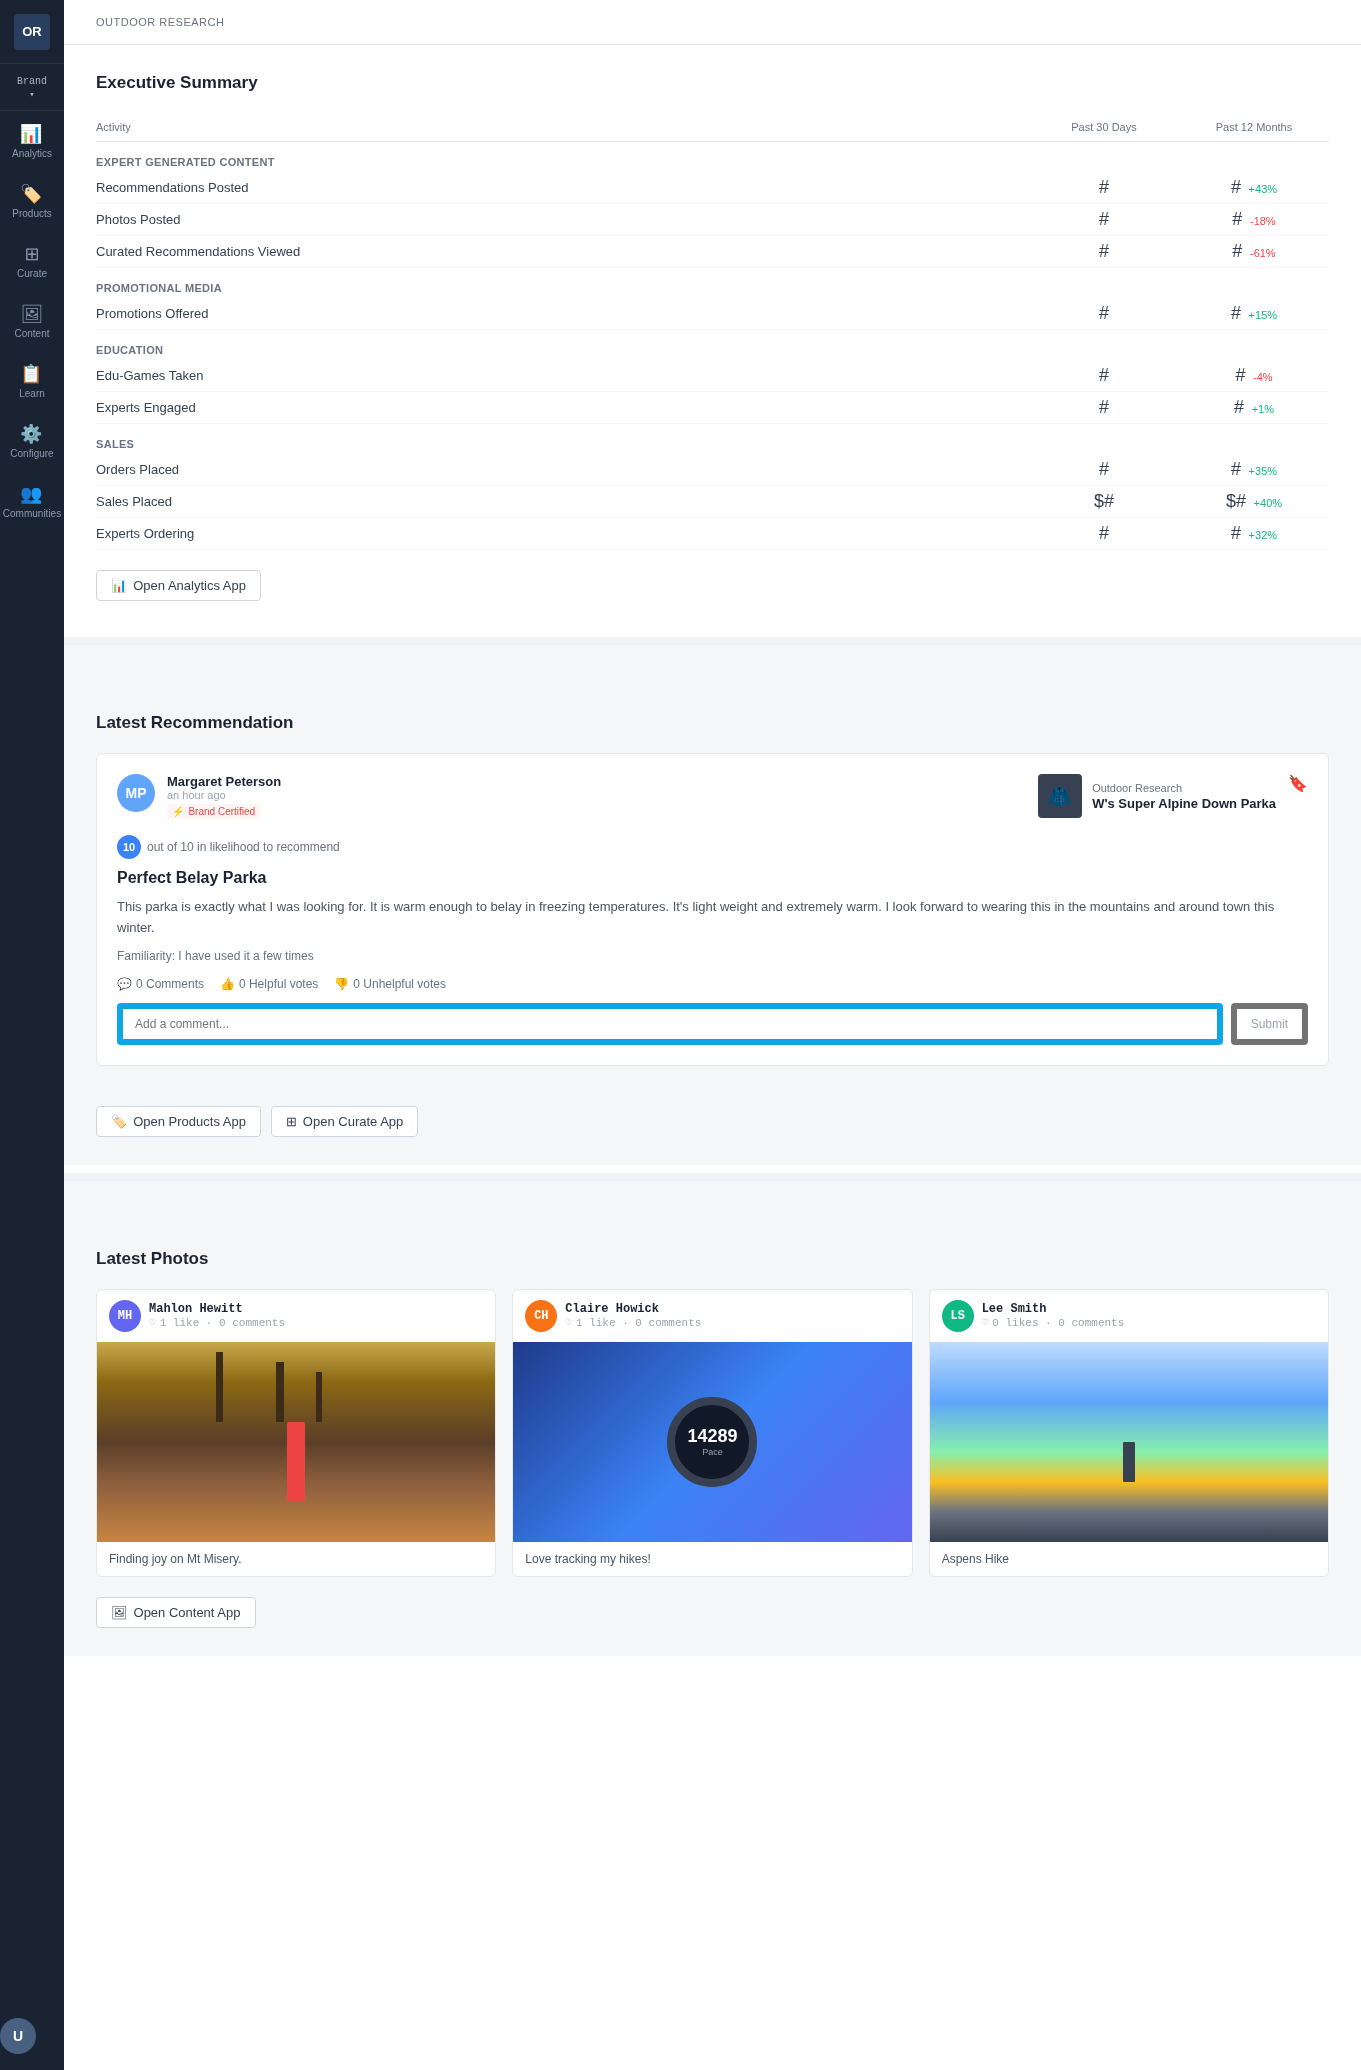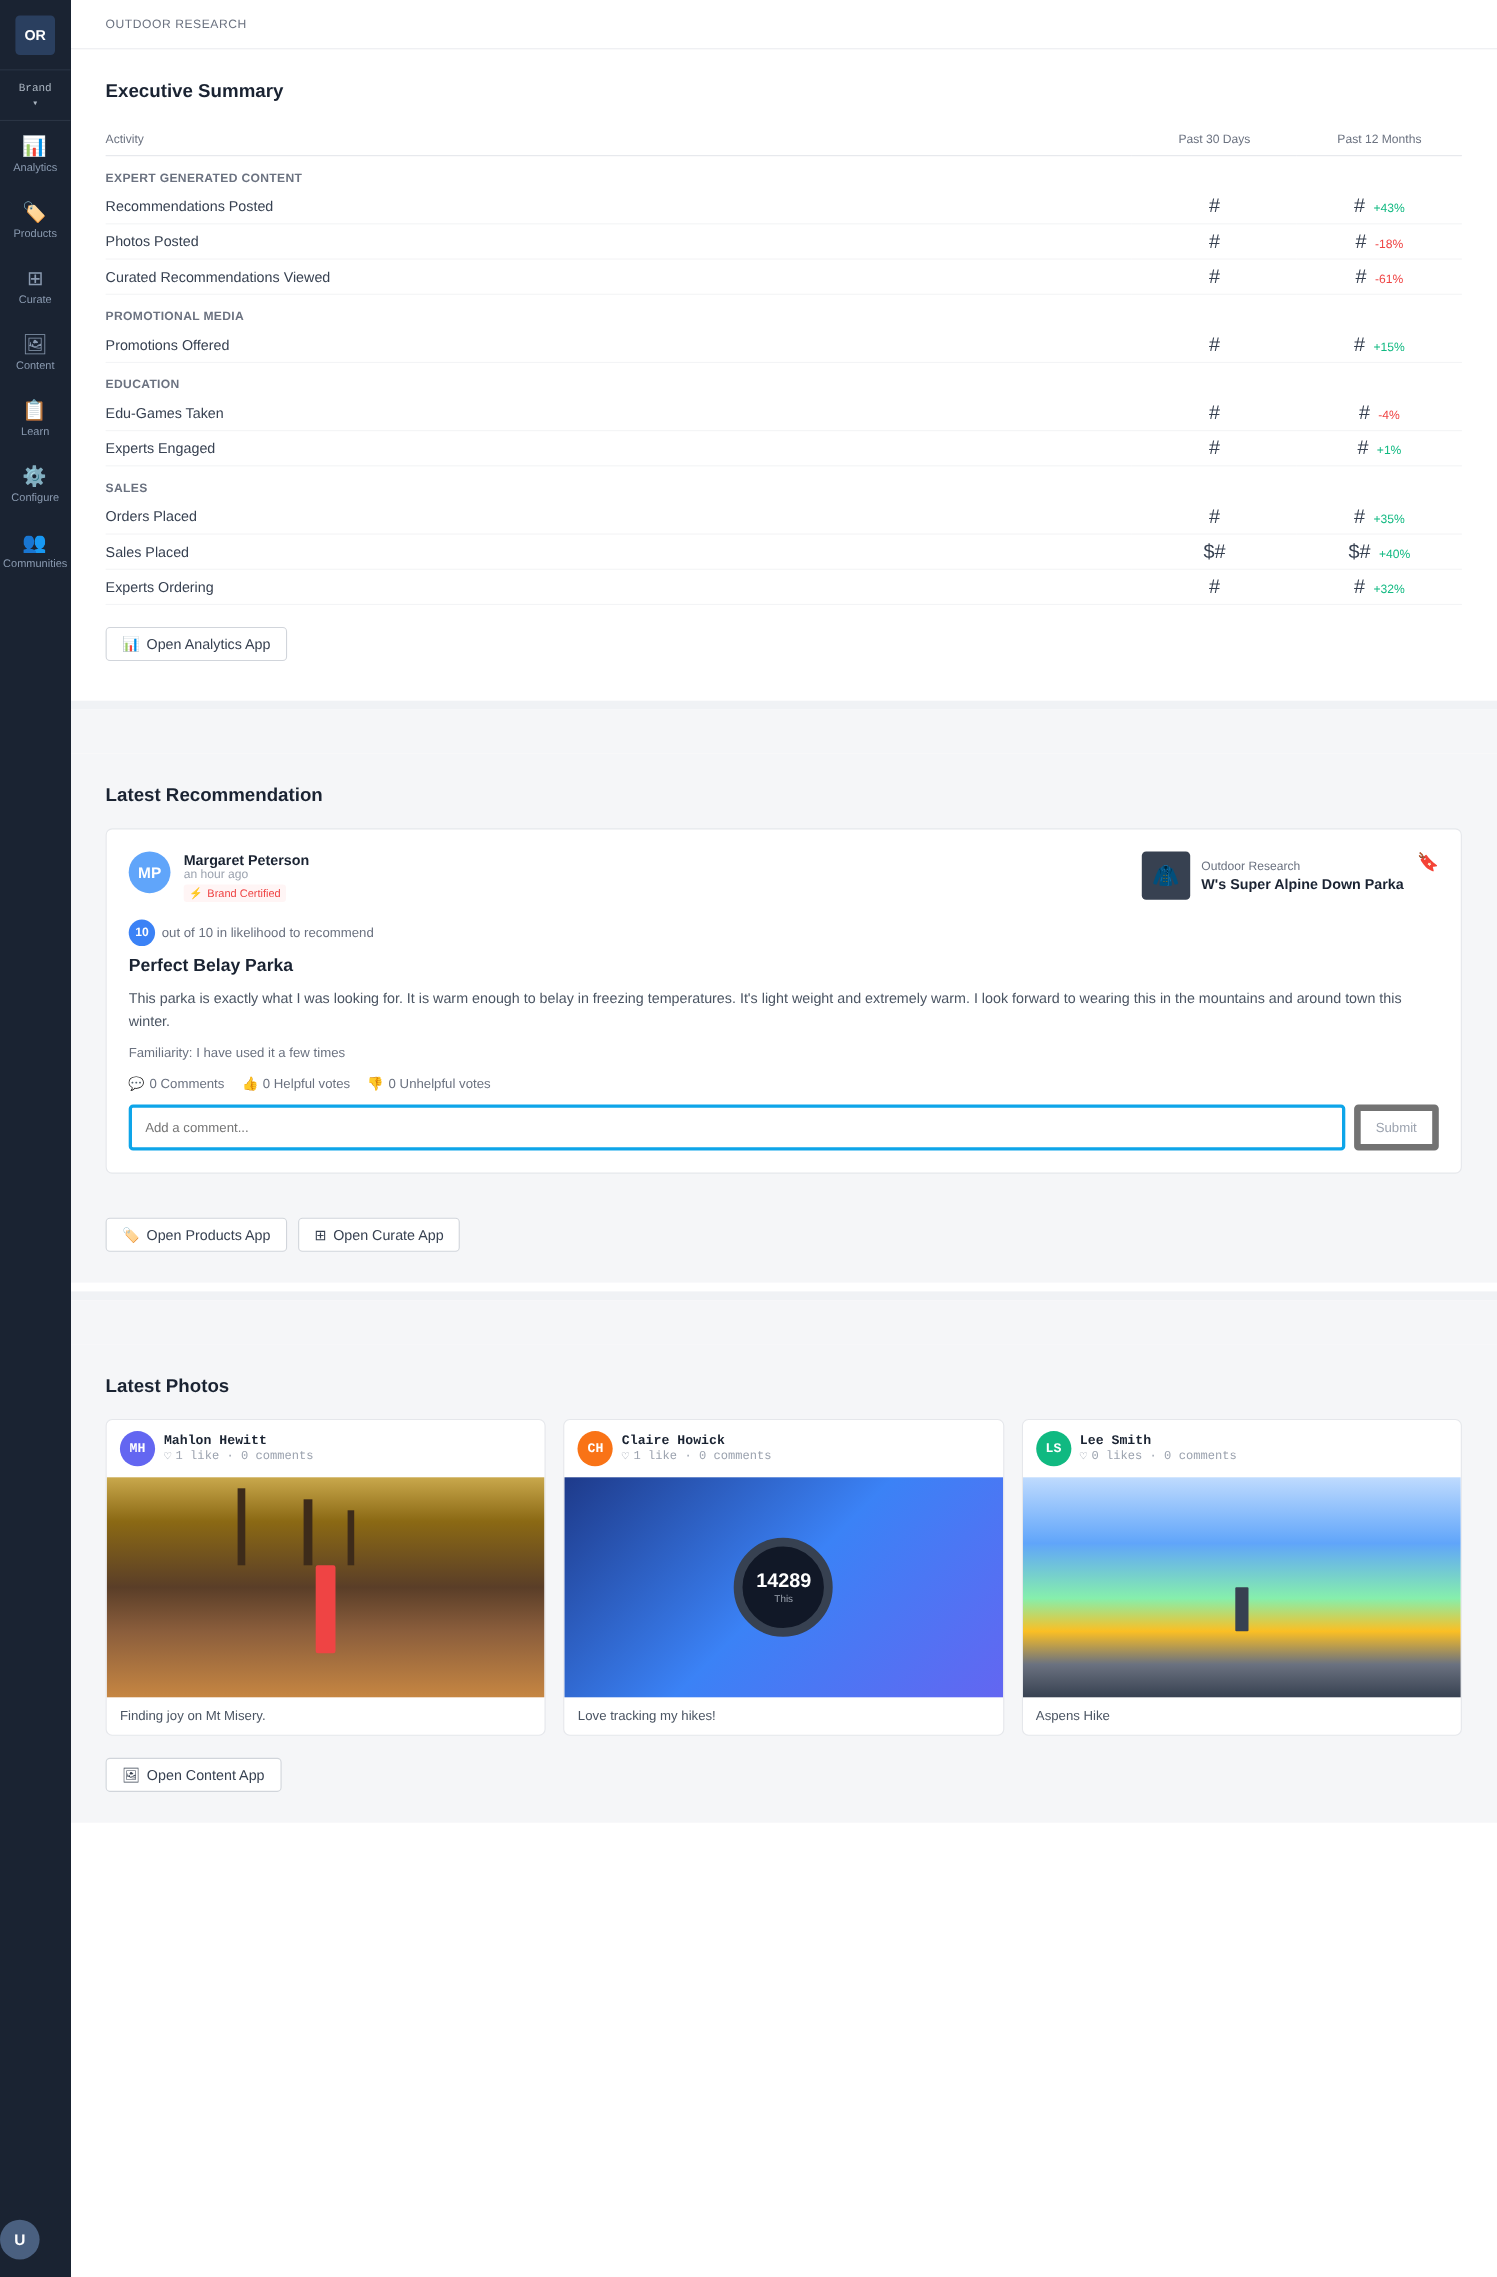--- a/index.html
+++ b/index.html
@@ -267,21 +267,21 @@
       color: #6b7280;
       cursor: pointer;
     }
     .rec-comment-box {
       display: flex;
       gap: 8px;
     }
     .rec-comment-input {
       flex: 1;
       padding: 8px 12px;
-      border: 3px solid #0ea5e9;
+      border: 6px solid #0ea5e9;
       border-radius: 4px;
       font-size: 12px;
       color: #9ca3af;
       background: white;
     }
     .rec-submit-btn {
       padding: 8px 14px;
       background: white;
       border: 6px solid #737373;
       border-radius: 4px;
@@ -590,21 +590,21 @@
           <div class="photo-user-name">Claire Howick</div>
           <div class="photo-user-stats">
             <span>♡</span>
             <span>1 like · 0 comments</span>
           </div>
         </div>
       </div>
       <div style="width:100%;height:200px;background:linear-gradient(135deg,#1e3a8a,#3b82f6,#6366f1);display:flex;align-items:center;justify-content:center;">
         <div style="width:90px;height:90px;border-radius:50%;background:#111827;border:8px solid #374151;display:flex;align-items:center;justify-content:center;flex-direction:column;color:white;">
           <div style="font-size:18px;font-weight:bold;">14289</div>
-          <div style="font-size:9px;color:#9ca3af;">This</div>
+          <div style="font-size:9px;color:#9ca3af;">Pace</div>
         </div>
       </div>
       <div class="photo-caption">Love tracking my hikes!</div>
     </div>
         <div class="photo-card">
       <div class="photo-card-header">
         <div class="photo-user-avatar" style="background:#10b981;">LS</div>
         <div>
           <div class="photo-user-name">Lee Smith</div>
           <div class="photo-user-stats">

